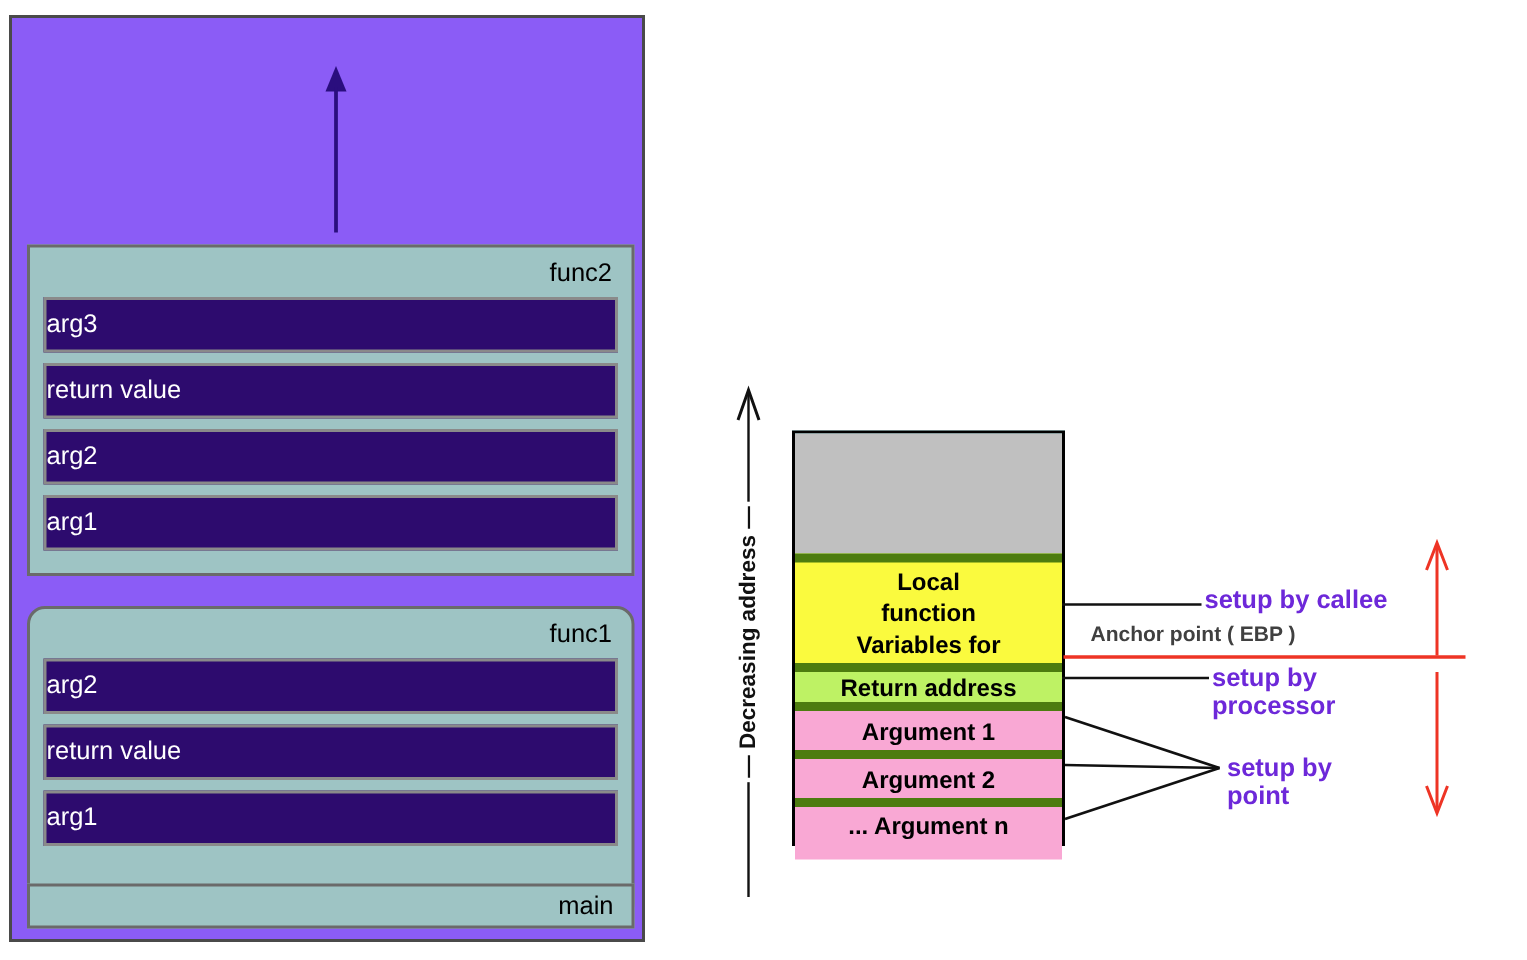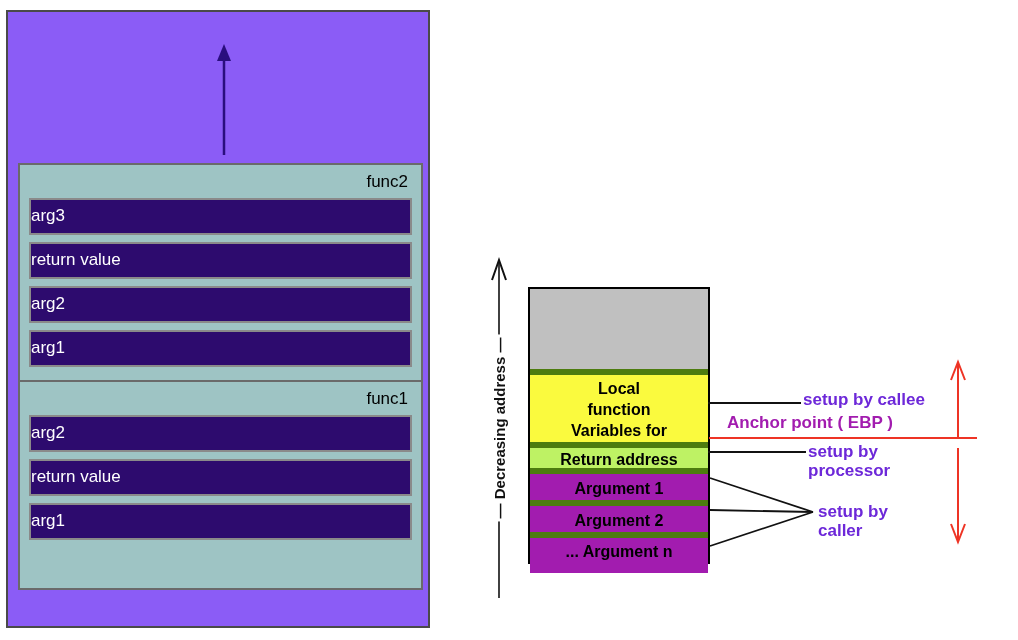--- a/index.html
+++ b/index.html
@@ -23,21 +23,21 @@
     width: 24px; height: 112px;
   }
   .frame {
     position: absolute; left: 10px;
     width: 405px;
     background: #9ec4c4;
     border: 2px solid #6a6a6a;
     padding: 0 9px;
   }
   .frame-func2 { top: 151px; height: 221px; }
-  .frame-func1 { top: 368px; height: 210px; }
+  .frame-func1 { top: 392px; height: 210px; border-radius: 12px; }
   .frame-label {
     height: 33px; line-height: 34px;
     text-align: right; padding-right: 4px;
     font-size: 17px; color: #000000;
   }
   .slot {
     height: 37px; margin-bottom: 7px;
     background: #2d0b6e;
     border: 2px solid #8a8a8a;
     color: #ffffff;
@@ -75,34 +75,34 @@
   }
   .cell {
     width: 100%;
     text-align: center;
     font-weight: bold; font-size: 16px; color: #000000;
   }
   .cell + .cell { border-top: 6px solid #4d7c0f; }
   .cell-free   { height: 80px; background: #c0c0c0; }
   .cell-locals { height: 73px; background: #fafa3e; padding-top: 3px; line-height: 21px; }
   .cell-return { height: 26px; background: #bef264; line-height: 23px; }
-  .cell-arg    { background: #a21caf; }
+  .cell-arg    { background: #f9a8d4; }
   .cell-arg1   { height: 32px; line-height: 30px; }
   .cell-arg2   { height: 32px; line-height: 29px; }
   .cell-argn   { height: 41px; line-height: 27px; }
 
   
   .conn-overlay { position: absolute; left: 700px; top: 350px; width: 318px; height: 205px; }
   .ann {
     position: absolute;
     font-weight: bold; font-size: 17px; color: #6d28d9;
     line-height: 19px; white-space: nowrap;
   }
   .ann-callee    { left: 803px; top: 390px; }
-  .ann-anchor    { left: 727px; top: 413px; font-size: 17px; color: #a21caf; }
+  .ann-anchor    { left: 727px; top: 413px; font-size: 14px; color: #404040; }
   .ann-processor { left: 808px; top: 442px; }
   .ann-caller    { left: 818px; top: 502px; }
 </style>
 </head>
 <body>
 
 <div class="panel">
 
   <div class="up-arrow">
     <svg width="24" height="112" viewBox="0 0 24 112">
@@ -119,20 +119,21 @@
     <div class="slot">arg1</div>
   </div>
 
   <div class="frame frame-func1">
     <div class="frame-label">func1</div>
     <div class="slot">arg2</div>
     <div class="slot">return value</div>
     <div class="slot">arg1</div>
   </div>
 
+  <div class="main-bar">main</div>
 </div>
 
 <div class="dec-axis">
   <svg width="26" height="352" viewBox="0 0 26 352">
     <line x1="13" y1="10" x2="13" y2="346" stroke="#111111" stroke-width="1.6"></line>
     <polyline points="6,28 13,8 20,28" fill="none" stroke="#111111" stroke-width="2"></polyline>
   </svg>
   <div class="dec-axis-label">— Decreasing address —</div>
 </div>
 
@@ -178,14 +179,14 @@
 
 <div class="ann ann-anchor">Anchor point ( EBP )</div>
 
 <div class="ann ann-processor">
   <div>setup by</div>
   <div>processor</div>
 </div>
 
 <div class="ann ann-caller">
   <div>setup by</div>
-  <div>caller</div>
+  <div>point</div>
 </div>
 
 </body></html>

